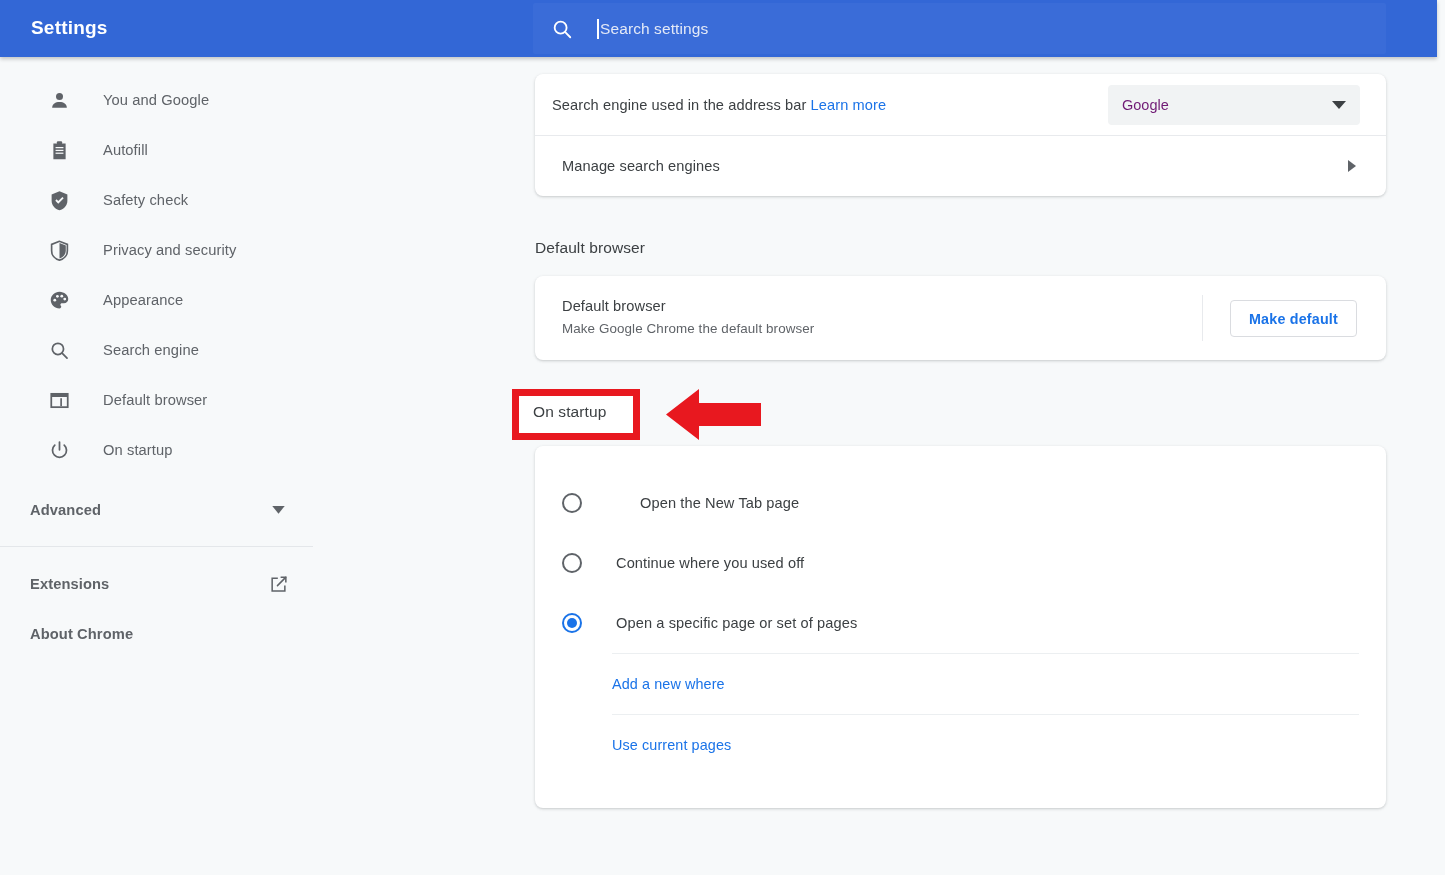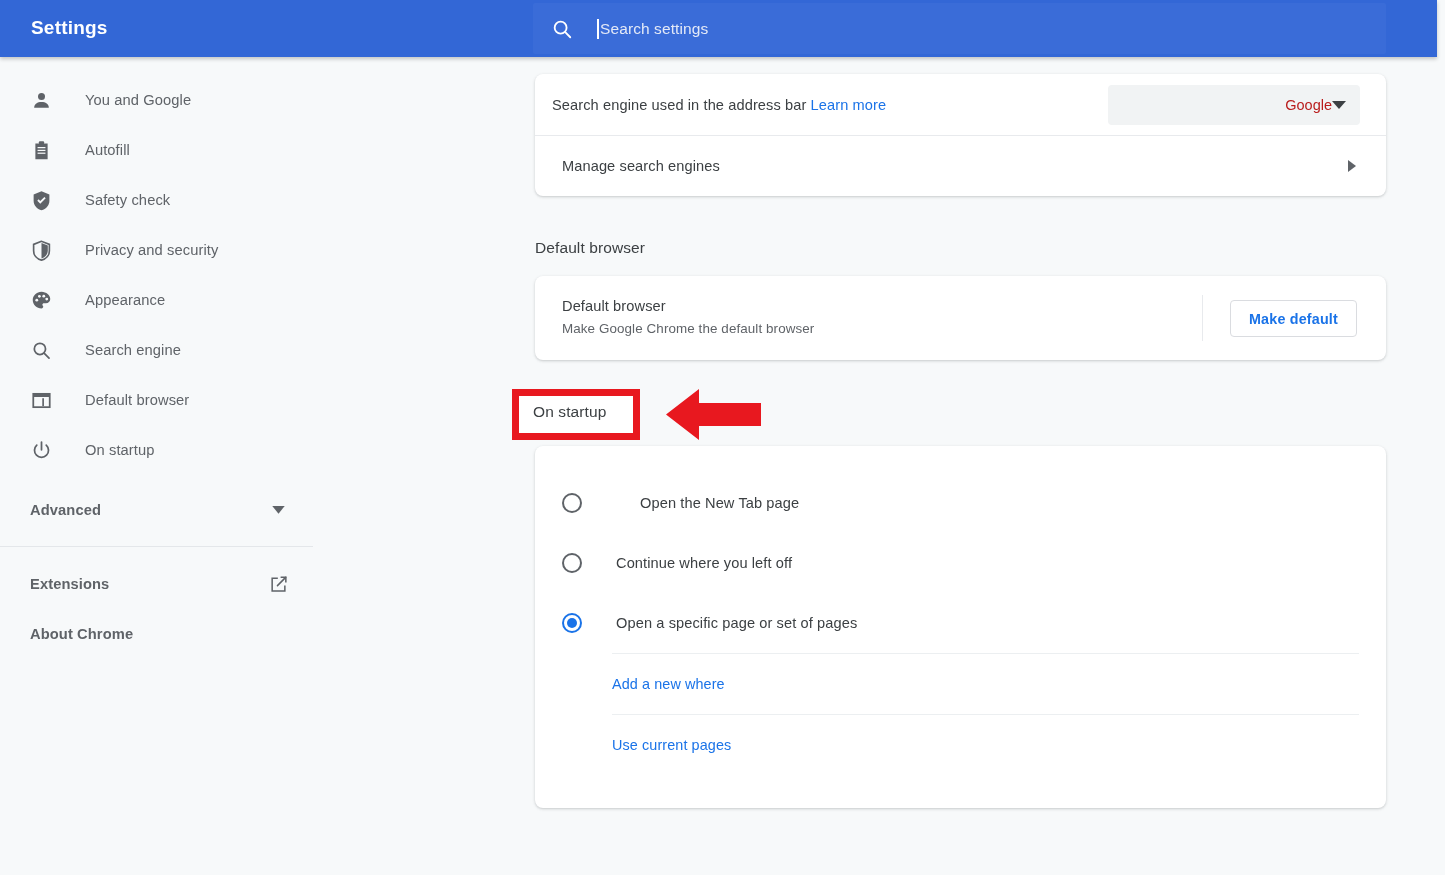--- a/index.html
+++ b/index.html
@@ -77,21 +77,21 @@
     width: 313px;
     height: 818px;
     background: #f7f9fa;
     border-right: 1px solid #edf0f2;
   }
   .nav-item {
     position: relative;
     height: 50px;
     display: flex;
     align-items: center;
-    padding-left: 31px;
+    padding-left: 49px;
     box-sizing: border-box;
     cursor: pointer;
   }
   .nav-icon {
     width: 21px;
     height: 21px;
     flex: none;
     margin-right: 33px;
     color: #5f6368;
     display: block;
@@ -190,23 +190,22 @@
     background: #f1f3f4;
     border-radius: 4px;
     display: flex;
     align-items: center;
     padding: 0 14px;
     box-sizing: border-box;
     cursor: pointer;
   }
   .select-value {
     font-size: 14.5px;
-    color: #b91c1c;
+    color: #701a75;
     flex: 1;
-    text-align: right;
   }
   .caret-down {
     width: 0; height: 0;
     border-left: 7px solid transparent;
     border-right: 7px solid transparent;
     border-top: 8px solid #3c4043;
   }
   .arrow-right {
     width: 0; height: 0;
     border-top: 6px solid transparent;
@@ -487,21 +486,21 @@
 
   <div class="card" style="left:222px; top:389px; width:851px; height:362px;">
 
     <div class="radio-row" style="margin-top:27px;gap:24px;">
       <span class="radio"></span>
       <span class="radio-label">Open the New Tab page</span>
     </div>
 
     <div class="radio-row">
       <span class="radio"></span>
-      <span class="radio-label">Continue where you left off</span>
+      <span class="radio-label">Continue where you used off</span>
     </div>
 
     <div class="radio-row">
       <span class="radio checked"></span>
       <span class="radio-label">Open a specific page or set of pages</span>
     </div>
 
     <div class="sub-link-row">
       <span class="inset-divider" style="top:0;"></span>
       <span>Add a new where</span>

